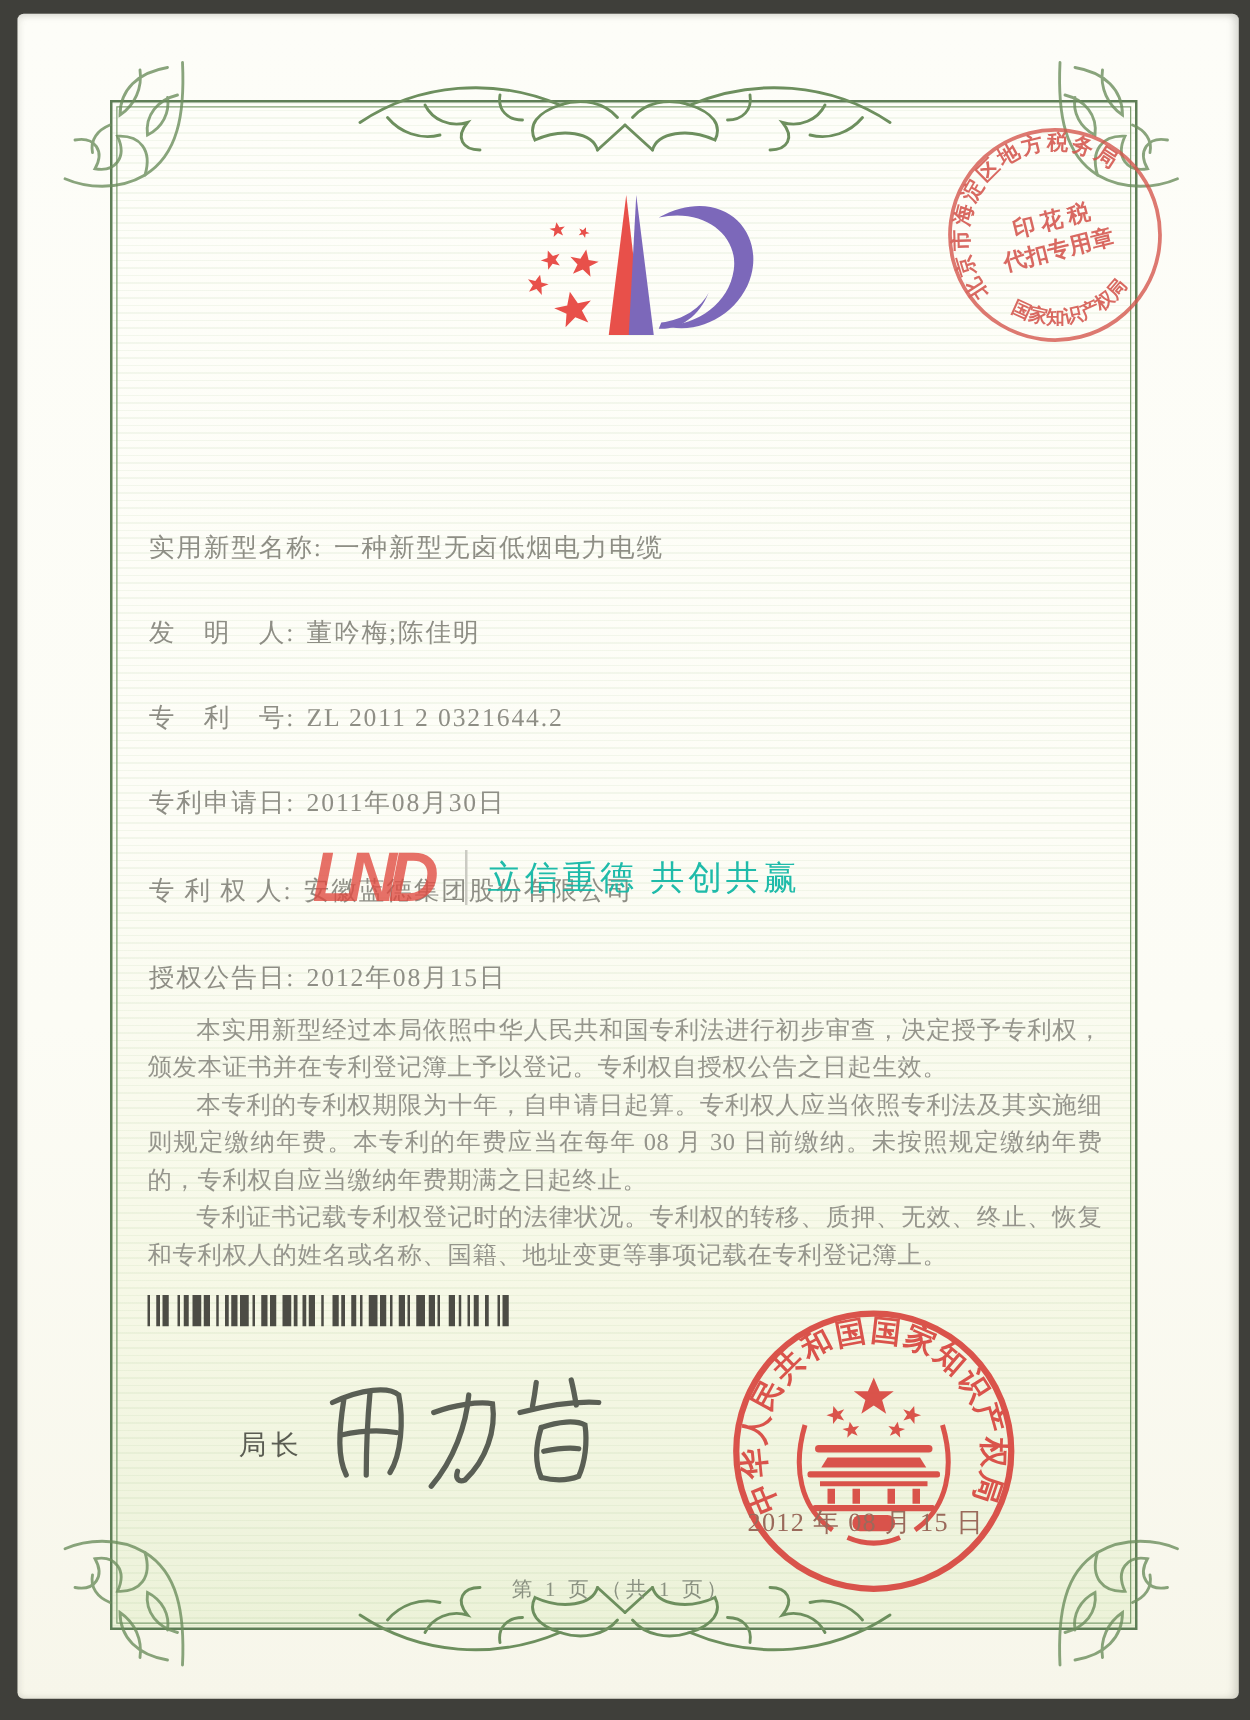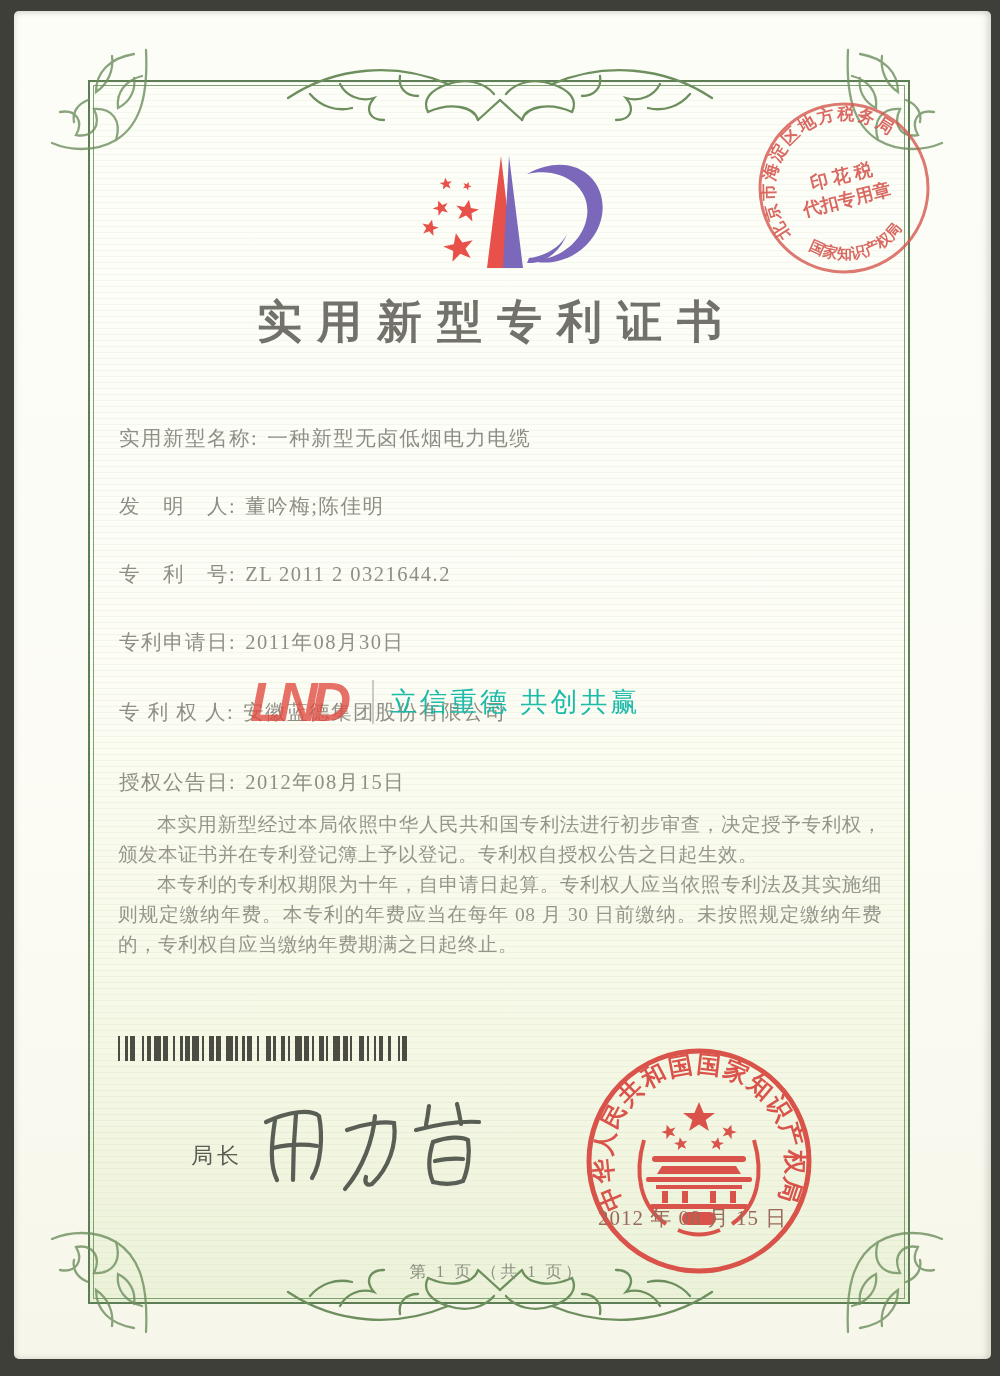--- a/index.html
+++ b/index.html
@@ -182,21 +182,20 @@
         <use href="#star" transform="translate(49,38) scale(.62) rotate(-8)"></use>
         <use href="#star" transform="translate(70,40) scale(.45) rotate(24)"></use>
       </g>
       <polygon points="104,10 90,122 117,122" fill="#e8504a"></polygon>
       <polygon points="112,10 106,122 126,122" fill="#7c68ba"></polygon>
       <path d="M130,28 C178,2 214,36 204,74 C196,104 162,124 132,114 C158,116 186,98 190,70 C194,42 166,20 130,28 Z" fill="#7c68ba"></path>
       <path d="M132,112 C150,110 164,100 170,88 C162,108 146,118 130,117 Z" fill="#7c68ba"></path>
     </svg>
   </div>
 
-  <div class="title">实用新型专利证书</div>
 
   <div class="field" style="top:424px">
     <span>实用新型名称:</span><span class="val">一种新型无卤低烟电力电缆</span>
   </div>
   <div class="field" style="top:492px">
     <span>发　明　人:</span><span class="val">董吟梅;陈佳明</span>
   </div>
   <div class="field" style="top:560px">
     <span>专　利　号:</span><span class="val">ZL 2011 2 0321644.2</span>
   </div>
@@ -212,20 +211,21 @@
 
   <div class="wm">
     <span class="wm-lnd">LND</span>
     <span class="wm-div"></span>
     <span class="wm-slogan">立信重德 共创共赢</span>
   </div>
 
   <div class="body-text">
     <p>本实用新型经过本局依照中华人民共和国专利法进行初步审查，决定授予专利权，颁发本证书并在专利登记簿上予以登记。专利权自授权公告之日起生效。</p>
     <p>本专利的专利权期限为十年，自申请日起算。专利权人应当依照专利法及其实施细则规定缴纳年费。本专利的年费应当在每年 08 月 30 日前缴纳。未按照规定缴纳年费的，专利权自应当缴纳年费期满之日起终止。</p>
+    <p>专利证书记载专利权登记时的法律状况。专利权的转移、质押、无效、终止、恢复和专利权人的姓名或名称、国籍、地址变更等事项记载在专利登记簿上。</p>
   </div>
 
   <div class="barcode">
       <i style="width:2.3934426229508197px;background:#4c4c45"></i>
       <i style="width:4.786885245901639px;"></i>
       <i style="width:2.3934426229508197px;background:#4c4c45"></i>
       <i style="width:2.3934426229508197px;"></i>
       <i style="width:4.786885245901639px;background:#4c4c45"></i>
       <i style="width:7.1803278688524586px;"></i>
       <i style="width:2.3934426229508197px;background:#4c4c45"></i>

